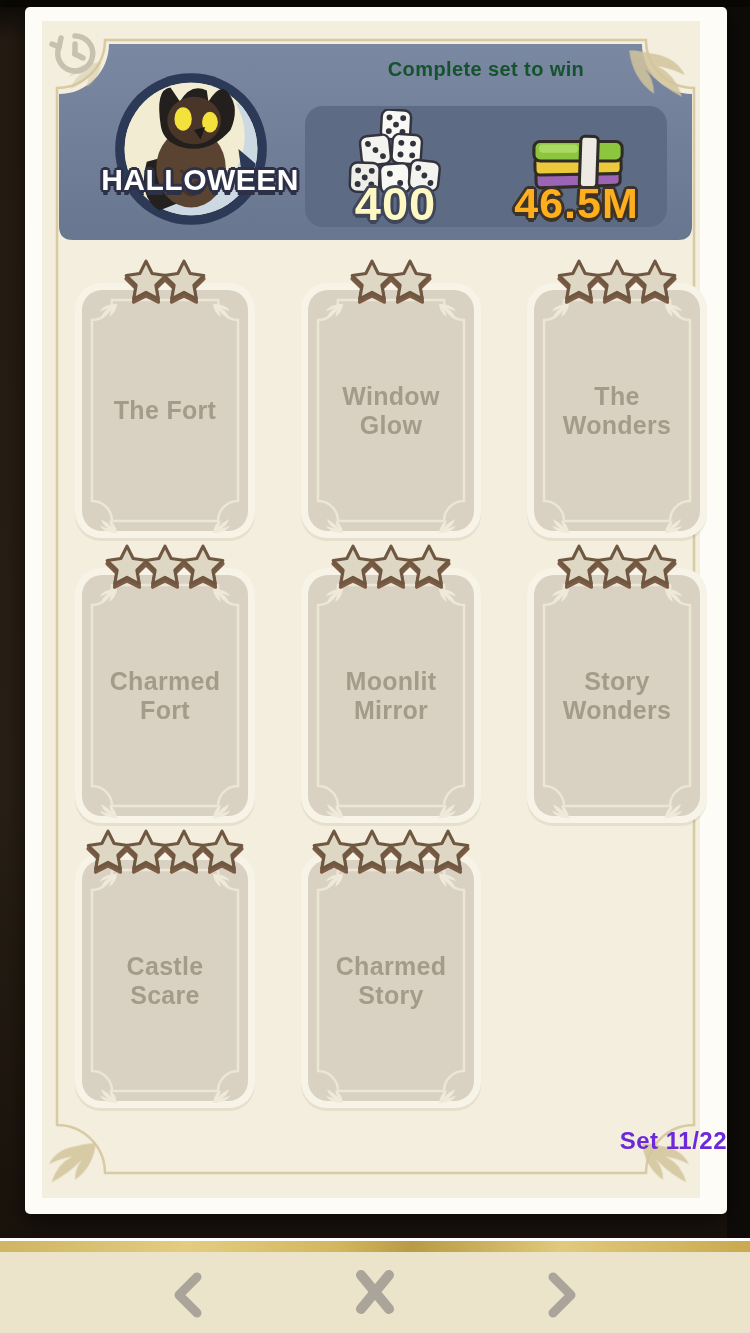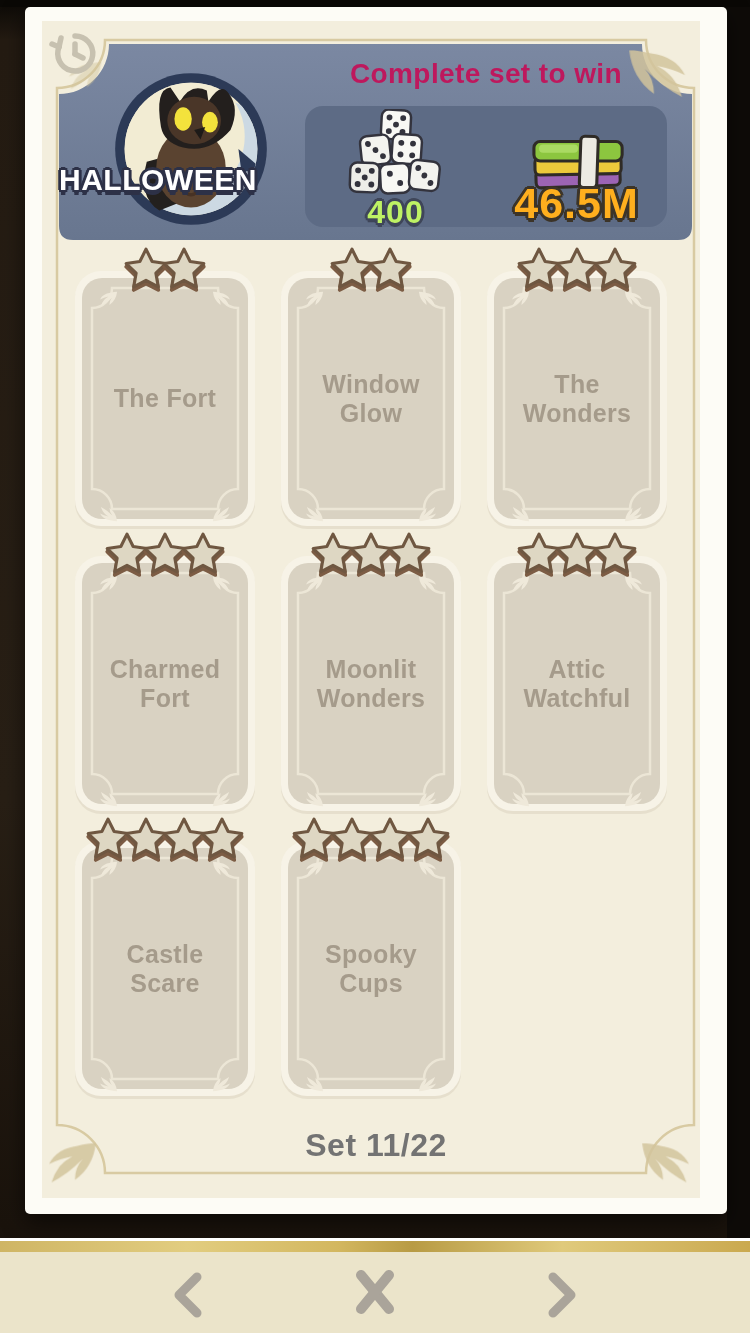--- a/index.html
+++ b/index.html
@@ -23,80 +23,80 @@
     background:#f3eedd;
   }
   .frame-svg{position:absolute;left:0;top:0;width:702px;height:1207px;pointer-events:none;}
 
   
   .banner{position:absolute;left:34px;top:37px;width:633px;height:196px;}
   .banner-shape{position:absolute;left:0;top:0;width:633px;height:196px;}
   .badge{position:absolute;left:53px;top:26px;width:158px;height:158px;}
   .badge svg{width:100%;height:100%;overflow:visible;}
   .logo-title{
-    position:absolute;left:0;top:122px;width:240px;text-align:left;
+    position:absolute;left:0;top:122px;width:240px;text-align:right;
     color:#fff;font-weight:800;font-size:30px;line-height:.95;letter-spacing:.5px;
     text-shadow:-3px 0 #2d3147,3px 0 #2d3147,0 -3px #2d3147,0 3px #2d3147,
       -2px -2px #2d3147,2px -2px #2d3147,-2px 2px #2d3147,2px 2px #2d3147,0 5px #2d3147;
   }
   .banner-subtitle{
     position:absolute;left:246px;top:14px;width:362px;text-align:center;
-    color:#be185d;font-weight:700;font-size:28px;letter-spacing:.4px;
+    color:#14532d;font-weight:700;font-size:20px;letter-spacing:.4px;
   }
   .rewards-panel{
     position:absolute;left:246px;top:62px;width:362px;height:121px;
     background:#5d6b85;border-radius:18px;display:flex;
   }
   .reward{flex:1;position:relative;display:flex;justify-content:center;align-items:flex-start;}
   .reward-icon-dice{margin-top:3px;}
   .reward-icon-cash{margin-top:16px;}
   .reward-value{
     position:absolute;bottom:-4px;width:100%;text-align:center;
     font-weight:800;letter-spacing:1px;
   }
   .value-dice{
-    color:#bef264;font-size:32px;
+    color:#fef9c3;font-size:47px;
     text-shadow:-3px 0 #3f4659,3px 0 #3f4659,0 -3px #3f4659,0 3px #3f4659,
       -2px -2px #3f4659,2px -2px #3f4659,-2px 2px #3f4659,2px 2px #3f4659,0 4px #3f4659;
   }
   .value-cash{
     color:#ffaf1e;font-size:43px;bottom:-1px;
     text-shadow:-3px 0 #3c3428,3px 0 #3c3428,0 -3px #3c3428,0 3px #3c3428,
       -2px -2px #3c3428,2px -2px #3c3428,-2px 2px #3c3428,2px 2px #3c3428,0 4px #3c3428;
   }
 
   
   .back-btn{position:absolute;left:22px;top:21px;width:54px;height:50px;cursor:pointer;}
 
   
   .cards-grid{
-    position:absolute;left:50px;top:264px;
-    display:grid;grid-template-columns:repeat(3,180px);gap:30px 26px;
+    position:absolute;left:50px;top:276px;
+    display:grid;grid-template-columns:repeat(3,180px);gap:30px 46px;
   }
   .card{
     position:relative;width:180px;height:255px;
     background:#f7f3e7;border-radius:26px;
     box-shadow:0 3px 0 rgba(120,100,70,.10);
   }
   .card-bg{position:absolute;inset:7px;background:#d9d2c2;border-radius:20px;}
   .card-frame{position:absolute;left:0;top:0;width:180px;height:255px;pointer-events:none;}
   .card-name{
     position:absolute;inset:0;display:flex;align-items:center;justify-content:center;
     text-align:center;color:#a59b8b;font-weight:700;font-size:25px;line-height:1.13;
     padding:0 22px;letter-spacing:.3px;
   }
   .stars{
     position:absolute;top:-26px;left:0;right:0;
     display:flex;justify-content:center;pointer-events:none;
   }
   .stars svg{width:46px;height:50px;margin:0 -4px;}
 
   .set-label{
-    position:absolute;left:0;right:0;top:1120px;text-align:center;
-    color:#737373;font-weight:800;font-size:32px;letter-spacing:.5px;
+    position:absolute;left:0;right:0;top:1120px;text-align:right;
+    color:#6d28d9;font-weight:800;font-size:24px;letter-spacing:.5px;
   }
 
   
   .navbar{position:absolute;left:0;top:1238px;width:750px;height:95px;background:#ebe4ca;}
   .nav-white-line{position:absolute;top:0;left:0;width:100%;height:3px;background:#ffffff;}
   .nav-gold{
     position:absolute;top:3px;left:0;width:100%;height:11px;
     background:linear-gradient(90deg,#cfb564,#e2cd80 25%,#d3b75f 45%,#b89b44 55%,#e0ca7c 75%,#caa94f);
   }
   .nav-btn{position:absolute;cursor:pointer;}
@@ -375,51 +375,51 @@
     <div class="card-bg"></div>
     <svg class="card-frame" viewBox="0 0 180 255">
       <path d="M37 17 H143 A20 20 0 0 0 163 37 V218 A20 20 0 0 0 143 238 H37 A20 20 0 0 0 17 218 V37 A20 20 0 0 0 37 17 Z" fill="none" stroke="#ece6d6" stroke-width="2.5"></path>
       <g fill="#efe9da">
         <path transform="translate(136,36) scale(0.95,-0.95)" d="M2 16 Q3 7 10 2 Q10 7 7 10 Q13 4 19 1 Q17 8 11 11 Q16 10 20 8 Q17 14 9 15 Q5 16 2 16 Z"></path>
         <path transform="translate(44,36) scale(-0.95,-0.95)" d="M2 16 Q3 7 10 2 Q10 7 7 10 Q13 4 19 1 Q17 8 11 11 Q16 10 20 8 Q17 14 9 15 Q5 16 2 16 Z"></path>
         <path transform="translate(44,235) scale(-0.95,0.95)" d="M2 16 Q3 7 10 2 Q10 7 7 10 Q13 4 19 1 Q17 8 11 11 Q16 10 20 8 Q17 14 9 15 Q5 16 2 16 Z"></path>
         <path transform="translate(136,235) scale(0.95,0.95)" d="M2 16 Q3 7 10 2 Q10 7 7 10 Q13 4 19 1 Q17 8 11 11 Q16 10 20 8 Q17 14 9 15 Q5 16 2 16 Z"></path>
       </g>
     </svg>
-    <div class="card-name">Moonlit Wonders</div>
-    <div class="stars">
-  <svg viewBox="0 0 44 48">
-    <path transform="translate(0,3)" fill="#7c5c44" stroke="#7c5c44" stroke-width="3.5" stroke-linejoin="round" d="M22 4 L27.9 15.9 L41 17.8 L31.5 27.1 L33.8 40.2 L22 34 L10.2 40.2 L12.5 27.1 L3 17.8 L16.1 15.9 Z"></path>
-    <path fill="#ded7c3" stroke="#6f5741" stroke-width="3" stroke-linejoin="round" d="M22 4 L27.9 15.9 L41 17.8 L31.5 27.1 L33.8 40.2 L22 34 L10.2 40.2 L12.5 27.1 L3 17.8 L16.1 15.9 Z"></path>
-  </svg>
-
-  <svg viewBox="0 0 44 48">
-    <path transform="translate(0,3)" fill="#7c5c44" stroke="#7c5c44" stroke-width="3.5" stroke-linejoin="round" d="M22 4 L27.9 15.9 L41 17.8 L31.5 27.1 L33.8 40.2 L22 34 L10.2 40.2 L12.5 27.1 L3 17.8 L16.1 15.9 Z"></path>
-    <path fill="#ded7c3" stroke="#6f5741" stroke-width="3" stroke-linejoin="round" d="M22 4 L27.9 15.9 L41 17.8 L31.5 27.1 L33.8 40.2 L22 34 L10.2 40.2 L12.5 27.1 L3 17.8 L16.1 15.9 Z"></path>
-  </svg>
-
-  <svg viewBox="0 0 44 48">
-    <path transform="translate(0,3)" fill="#7c5c44" stroke="#7c5c44" stroke-width="3.5" stroke-linejoin="round" d="M22 4 L27.9 15.9 L41 17.8 L31.5 27.1 L33.8 40.2 L22 34 L10.2 40.2 L12.5 27.1 L3 17.8 L16.1 15.9 Z"></path>
-    <path fill="#ded7c3" stroke="#6f5741" stroke-width="3" stroke-linejoin="round" d="M22 4 L27.9 15.9 L41 17.8 L31.5 27.1 L33.8 40.2 L22 34 L10.2 40.2 L12.5 27.1 L3 17.8 L16.1 15.9 Z"></path>
-  </svg>
-</div>
-  </div>
-
-  <div class="card">
-    <div class="card-bg"></div>
-    <svg class="card-frame" viewBox="0 0 180 255">
-      <path d="M37 17 H143 A20 20 0 0 0 163 37 V218 A20 20 0 0 0 143 238 H37 A20 20 0 0 0 17 218 V37 A20 20 0 0 0 37 17 Z" fill="none" stroke="#ece6d6" stroke-width="2.5"></path>
-      <g fill="#efe9da">
-        <path transform="translate(136,36) scale(0.95,-0.95)" d="M2 16 Q3 7 10 2 Q10 7 7 10 Q13 4 19 1 Q17 8 11 11 Q16 10 20 8 Q17 14 9 15 Q5 16 2 16 Z"></path>
-        <path transform="translate(44,36) scale(-0.95,-0.95)" d="M2 16 Q3 7 10 2 Q10 7 7 10 Q13 4 19 1 Q17 8 11 11 Q16 10 20 8 Q17 14 9 15 Q5 16 2 16 Z"></path>
-        <path transform="translate(44,235) scale(-0.95,0.95)" d="M2 16 Q3 7 10 2 Q10 7 7 10 Q13 4 19 1 Q17 8 11 11 Q16 10 20 8 Q17 14 9 15 Q5 16 2 16 Z"></path>
-        <path transform="translate(136,235) scale(0.95,0.95)" d="M2 16 Q3 7 10 2 Q10 7 7 10 Q13 4 19 1 Q17 8 11 11 Q16 10 20 8 Q17 14 9 15 Q5 16 2 16 Z"></path>
-      </g>
-    </svg>
-    <div class="card-name">Attic Watchful</div>
+    <div class="card-name">Moonlit Mirror</div>
+    <div class="stars">
+  <svg viewBox="0 0 44 48">
+    <path transform="translate(0,3)" fill="#7c5c44" stroke="#7c5c44" stroke-width="3.5" stroke-linejoin="round" d="M22 4 L27.9 15.9 L41 17.8 L31.5 27.1 L33.8 40.2 L22 34 L10.2 40.2 L12.5 27.1 L3 17.8 L16.1 15.9 Z"></path>
+    <path fill="#ded7c3" stroke="#6f5741" stroke-width="3" stroke-linejoin="round" d="M22 4 L27.9 15.9 L41 17.8 L31.5 27.1 L33.8 40.2 L22 34 L10.2 40.2 L12.5 27.1 L3 17.8 L16.1 15.9 Z"></path>
+  </svg>
+
+  <svg viewBox="0 0 44 48">
+    <path transform="translate(0,3)" fill="#7c5c44" stroke="#7c5c44" stroke-width="3.5" stroke-linejoin="round" d="M22 4 L27.9 15.9 L41 17.8 L31.5 27.1 L33.8 40.2 L22 34 L10.2 40.2 L12.5 27.1 L3 17.8 L16.1 15.9 Z"></path>
+    <path fill="#ded7c3" stroke="#6f5741" stroke-width="3" stroke-linejoin="round" d="M22 4 L27.9 15.9 L41 17.8 L31.5 27.1 L33.8 40.2 L22 34 L10.2 40.2 L12.5 27.1 L3 17.8 L16.1 15.9 Z"></path>
+  </svg>
+
+  <svg viewBox="0 0 44 48">
+    <path transform="translate(0,3)" fill="#7c5c44" stroke="#7c5c44" stroke-width="3.5" stroke-linejoin="round" d="M22 4 L27.9 15.9 L41 17.8 L31.5 27.1 L33.8 40.2 L22 34 L10.2 40.2 L12.5 27.1 L3 17.8 L16.1 15.9 Z"></path>
+    <path fill="#ded7c3" stroke="#6f5741" stroke-width="3" stroke-linejoin="round" d="M22 4 L27.9 15.9 L41 17.8 L31.5 27.1 L33.8 40.2 L22 34 L10.2 40.2 L12.5 27.1 L3 17.8 L16.1 15.9 Z"></path>
+  </svg>
+</div>
+  </div>
+
+  <div class="card">
+    <div class="card-bg"></div>
+    <svg class="card-frame" viewBox="0 0 180 255">
+      <path d="M37 17 H143 A20 20 0 0 0 163 37 V218 A20 20 0 0 0 143 238 H37 A20 20 0 0 0 17 218 V37 A20 20 0 0 0 37 17 Z" fill="none" stroke="#ece6d6" stroke-width="2.5"></path>
+      <g fill="#efe9da">
+        <path transform="translate(136,36) scale(0.95,-0.95)" d="M2 16 Q3 7 10 2 Q10 7 7 10 Q13 4 19 1 Q17 8 11 11 Q16 10 20 8 Q17 14 9 15 Q5 16 2 16 Z"></path>
+        <path transform="translate(44,36) scale(-0.95,-0.95)" d="M2 16 Q3 7 10 2 Q10 7 7 10 Q13 4 19 1 Q17 8 11 11 Q16 10 20 8 Q17 14 9 15 Q5 16 2 16 Z"></path>
+        <path transform="translate(44,235) scale(-0.95,0.95)" d="M2 16 Q3 7 10 2 Q10 7 7 10 Q13 4 19 1 Q17 8 11 11 Q16 10 20 8 Q17 14 9 15 Q5 16 2 16 Z"></path>
+        <path transform="translate(136,235) scale(0.95,0.95)" d="M2 16 Q3 7 10 2 Q10 7 7 10 Q13 4 19 1 Q17 8 11 11 Q16 10 20 8 Q17 14 9 15 Q5 16 2 16 Z"></path>
+      </g>
+    </svg>
+    <div class="card-name">Story Wonders</div>
     <div class="stars">
   <svg viewBox="0 0 44 48">
     <path transform="translate(0,3)" fill="#7c5c44" stroke="#7c5c44" stroke-width="3.5" stroke-linejoin="round" d="M22 4 L27.9 15.9 L41 17.8 L31.5 27.1 L33.8 40.2 L22 34 L10.2 40.2 L12.5 27.1 L3 17.8 L16.1 15.9 Z"></path>
     <path fill="#ded7c3" stroke="#6f5741" stroke-width="3" stroke-linejoin="round" d="M22 4 L27.9 15.9 L41 17.8 L31.5 27.1 L33.8 40.2 L22 34 L10.2 40.2 L12.5 27.1 L3 17.8 L16.1 15.9 Z"></path>
   </svg>
 
   <svg viewBox="0 0 44 48">
     <path transform="translate(0,3)" fill="#7c5c44" stroke="#7c5c44" stroke-width="3.5" stroke-linejoin="round" d="M22 4 L27.9 15.9 L41 17.8 L31.5 27.1 L33.8 40.2 L22 34 L10.2 40.2 L12.5 27.1 L3 17.8 L16.1 15.9 Z"></path>
     <path fill="#ded7c3" stroke="#6f5741" stroke-width="3" stroke-linejoin="round" d="M22 4 L27.9 15.9 L41 17.8 L31.5 27.1 L33.8 40.2 L22 34 L10.2 40.2 L12.5 27.1 L3 17.8 L16.1 15.9 Z"></path>
   </svg>
@@ -470,21 +470,21 @@
     <div class="card-bg"></div>
     <svg class="card-frame" viewBox="0 0 180 255">
       <path d="M37 17 H143 A20 20 0 0 0 163 37 V218 A20 20 0 0 0 143 238 H37 A20 20 0 0 0 17 218 V37 A20 20 0 0 0 37 17 Z" fill="none" stroke="#ece6d6" stroke-width="2.5"></path>
       <g fill="#efe9da">
         <path transform="translate(136,36) scale(0.95,-0.95)" d="M2 16 Q3 7 10 2 Q10 7 7 10 Q13 4 19 1 Q17 8 11 11 Q16 10 20 8 Q17 14 9 15 Q5 16 2 16 Z"></path>
         <path transform="translate(44,36) scale(-0.95,-0.95)" d="M2 16 Q3 7 10 2 Q10 7 7 10 Q13 4 19 1 Q17 8 11 11 Q16 10 20 8 Q17 14 9 15 Q5 16 2 16 Z"></path>
         <path transform="translate(44,235) scale(-0.95,0.95)" d="M2 16 Q3 7 10 2 Q10 7 7 10 Q13 4 19 1 Q17 8 11 11 Q16 10 20 8 Q17 14 9 15 Q5 16 2 16 Z"></path>
         <path transform="translate(136,235) scale(0.95,0.95)" d="M2 16 Q3 7 10 2 Q10 7 7 10 Q13 4 19 1 Q17 8 11 11 Q16 10 20 8 Q17 14 9 15 Q5 16 2 16 Z"></path>
       </g>
     </svg>
-    <div class="card-name">Spooky Cups</div>
+    <div class="card-name">Charmed Story</div>
     <div class="stars">
   <svg viewBox="0 0 44 48">
     <path transform="translate(0,3)" fill="#7c5c44" stroke="#7c5c44" stroke-width="3.5" stroke-linejoin="round" d="M22 4 L27.9 15.9 L41 17.8 L31.5 27.1 L33.8 40.2 L22 34 L10.2 40.2 L12.5 27.1 L3 17.8 L16.1 15.9 Z"></path>
     <path fill="#ded7c3" stroke="#6f5741" stroke-width="3" stroke-linejoin="round" d="M22 4 L27.9 15.9 L41 17.8 L31.5 27.1 L33.8 40.2 L22 34 L10.2 40.2 L12.5 27.1 L3 17.8 L16.1 15.9 Z"></path>
   </svg>
 
   <svg viewBox="0 0 44 48">
     <path transform="translate(0,3)" fill="#7c5c44" stroke="#7c5c44" stroke-width="3.5" stroke-linejoin="round" d="M22 4 L27.9 15.9 L41 17.8 L31.5 27.1 L33.8 40.2 L22 34 L10.2 40.2 L12.5 27.1 L3 17.8 L16.1 15.9 Z"></path>
     <path fill="#ded7c3" stroke="#6f5741" stroke-width="3" stroke-linejoin="round" d="M22 4 L27.9 15.9 L41 17.8 L31.5 27.1 L33.8 40.2 L22 34 L10.2 40.2 L12.5 27.1 L3 17.8 L16.1 15.9 Z"></path>
   </svg>

